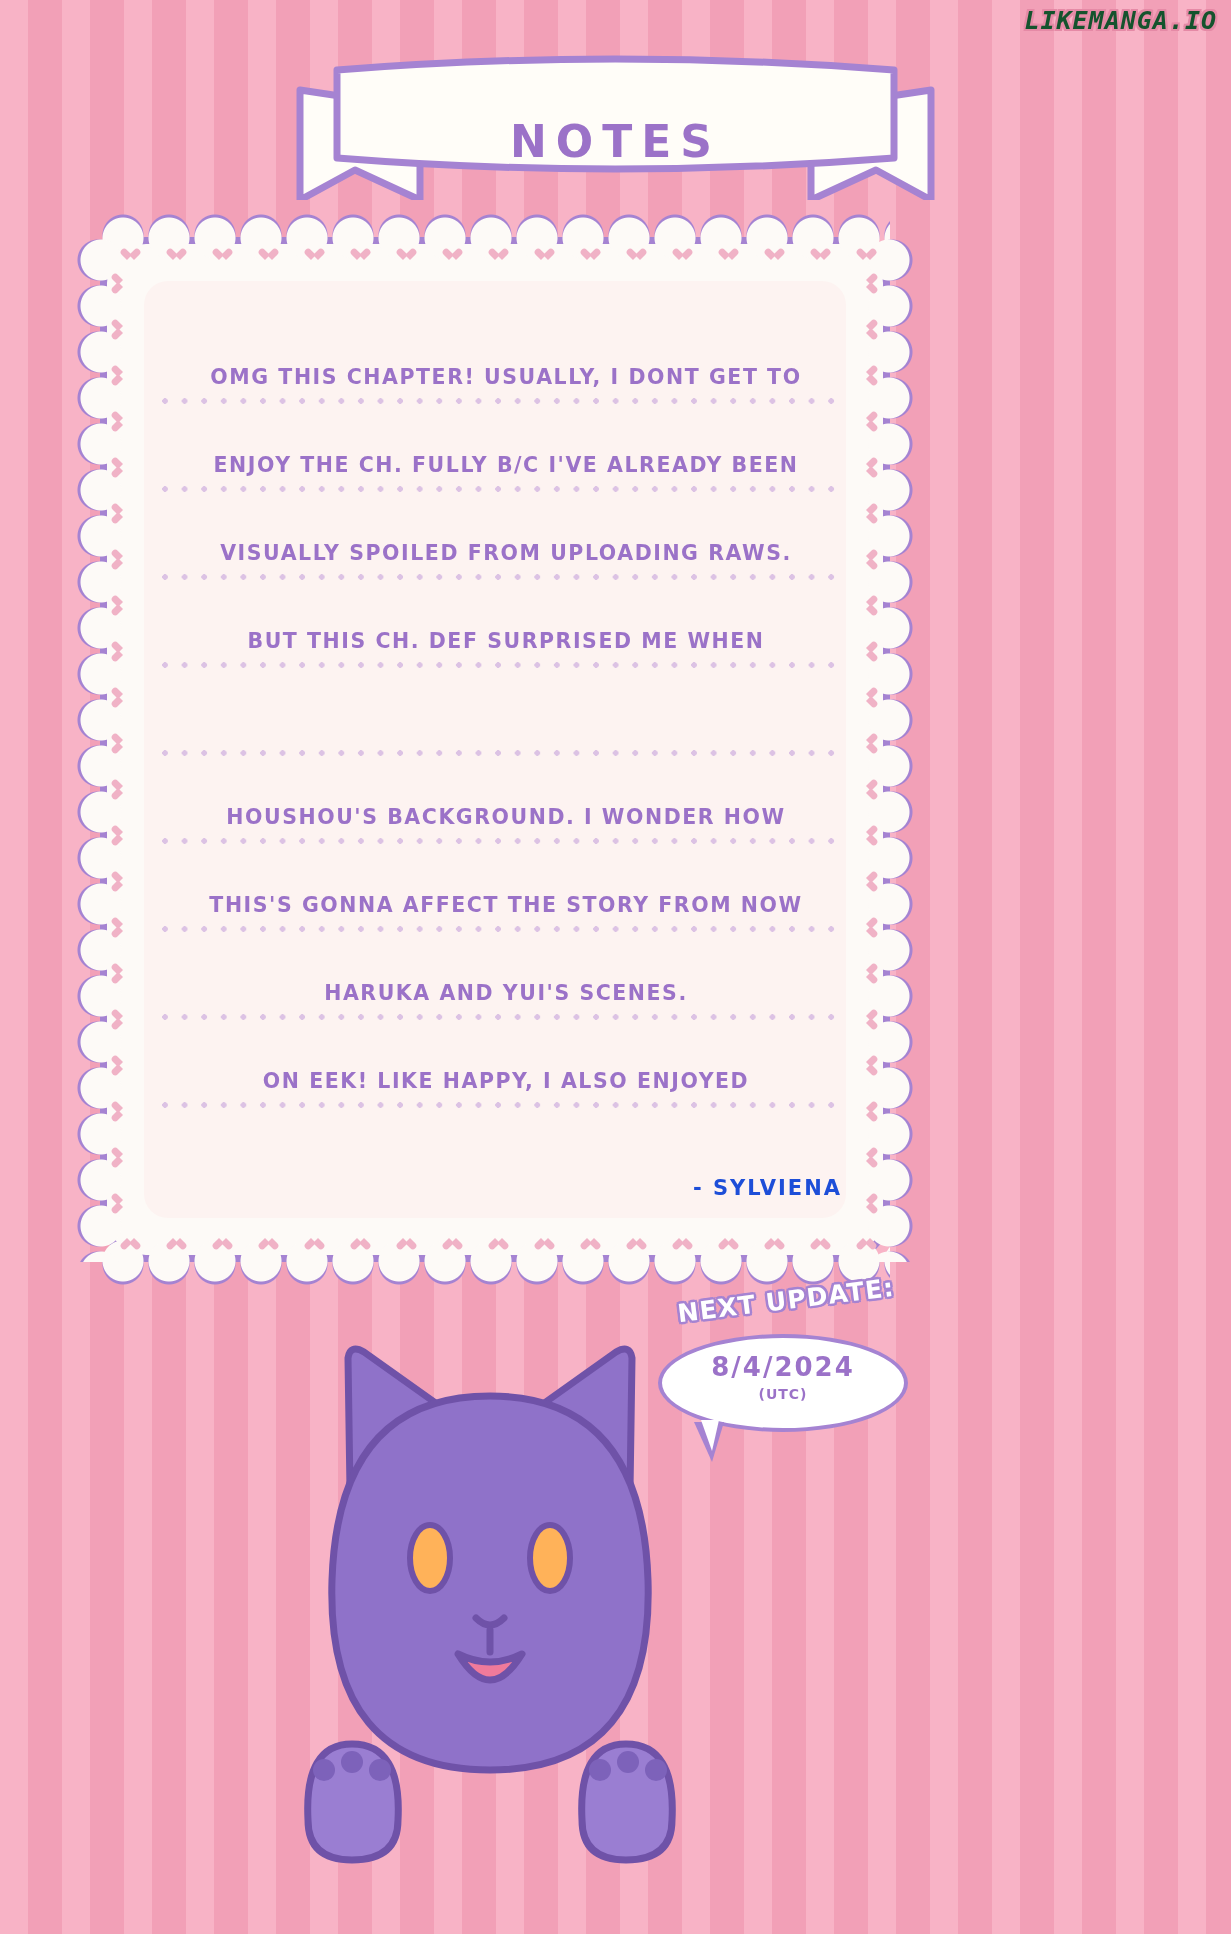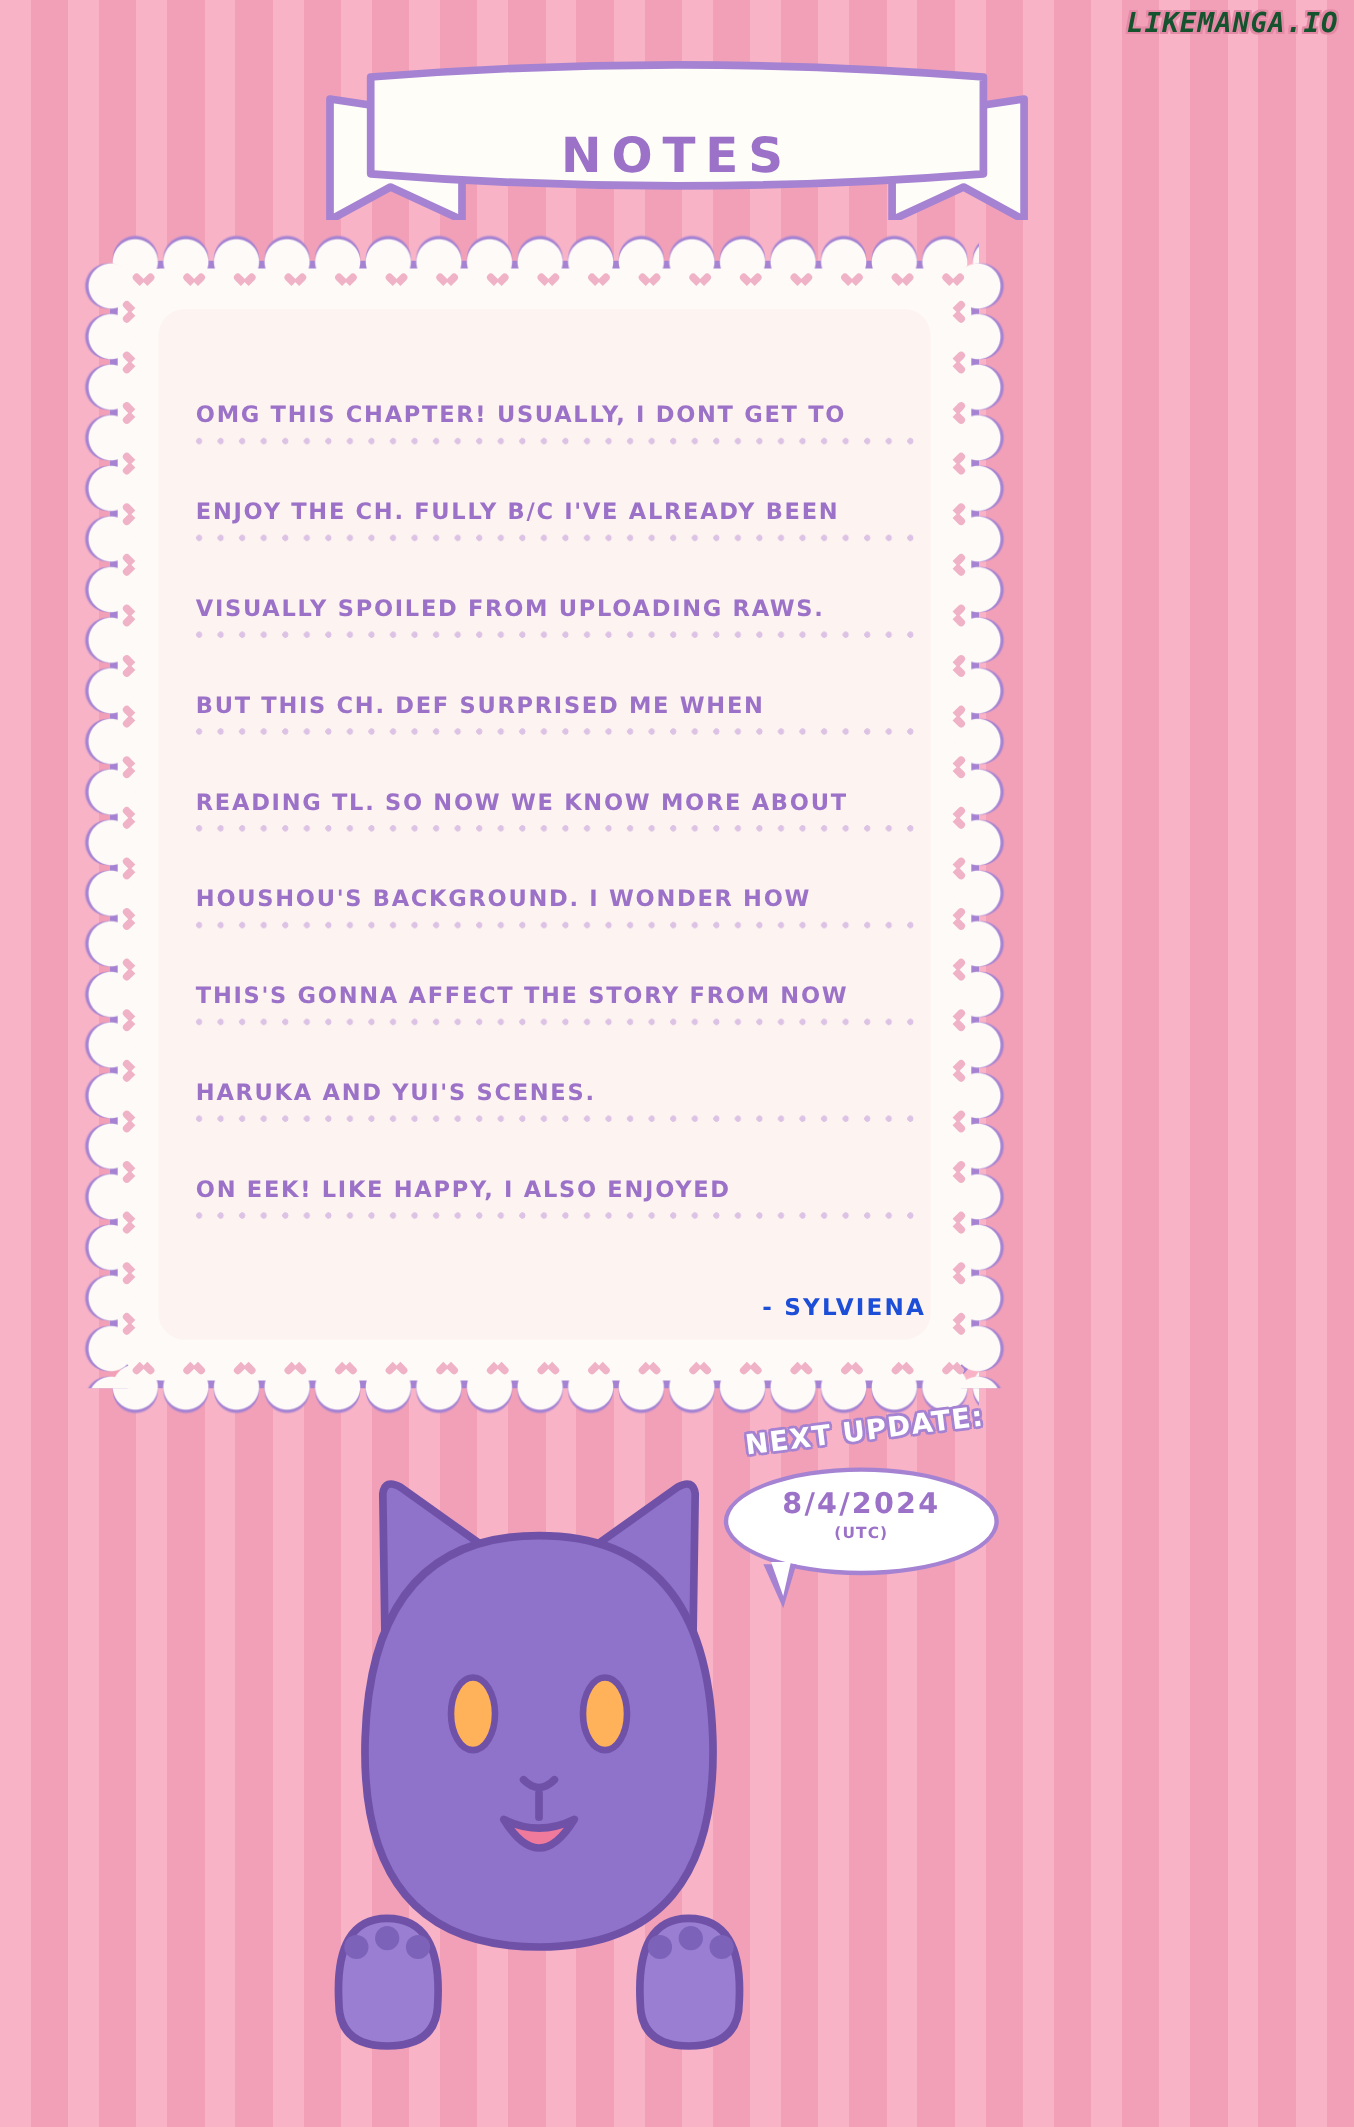--- a/index.html
+++ b/index.html
@@ -122,22 +122,23 @@
     background: #f0b2c6;
     border-radius: 7px 7px 0 0;
     top: 0;
   }
   .heart-dot::before { left: 3.3px; transform: rotate(-45deg); transform-origin: 0 100%; }
   .heart-dot::after  { left: 3.3px; transform: rotate(45deg);  transform-origin: 100% 100%; }
 
   
   #note-text {
     position: absolute;
-    top: 128px; left: 78px; right: 40px;
+    top: 128px; left: 62px; right: 40px;
     z-index: 6;
+    text-align: center;
   }
   .note-line {
     position: relative;
     margin-bottom: 43px;
     height: 45px;
   }
   .note-line .txt {
     display: block;
     font-size: 20.5px;
     font-weight: bold;
@@ -279,21 +280,20 @@
     </div>
     <div class="note-line">
       <span class="txt">VISUALLY SPOILED FROM UPLOADING RAWS.</span>
       <span class="dots"></span>
     </div>
     <div class="note-line">
       <span class="txt">BUT THIS CH. DEF SURPRISED ME WHEN</span>
       <span class="dots"></span>
     </div>
     <div class="note-line">
-      <span class="txt">READING TL. SO NOW WE KNOW MORE ABOUT</span>
       <span class="dots"></span>
     </div>
     <div class="note-line">
       <span class="txt">HOUSHOU'S BACKGROUND. I WONDER HOW</span>
       <span class="dots"></span>
     </div>
     <div class="note-line">
       <span class="txt">THIS'S GONNA AFFECT THE STORY FROM NOW</span>
       <span class="dots"></span>
     </div>

